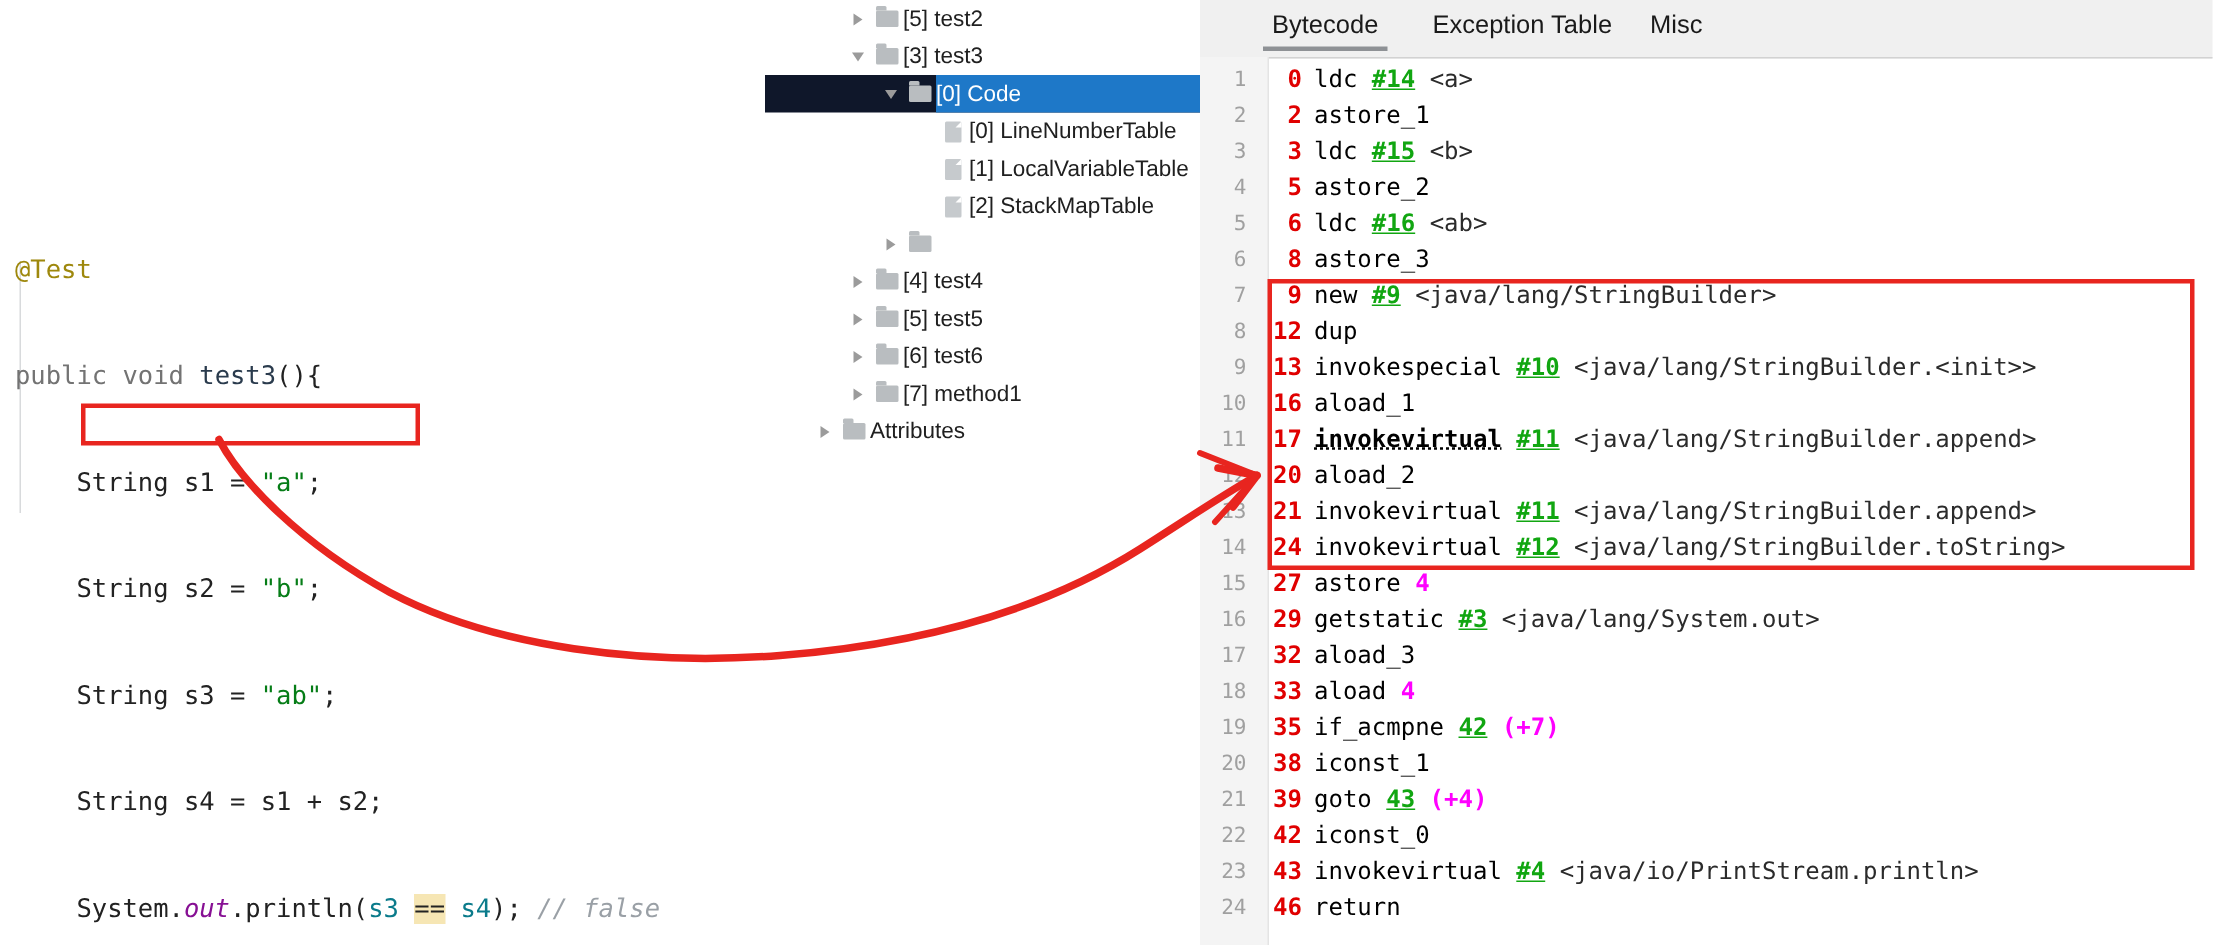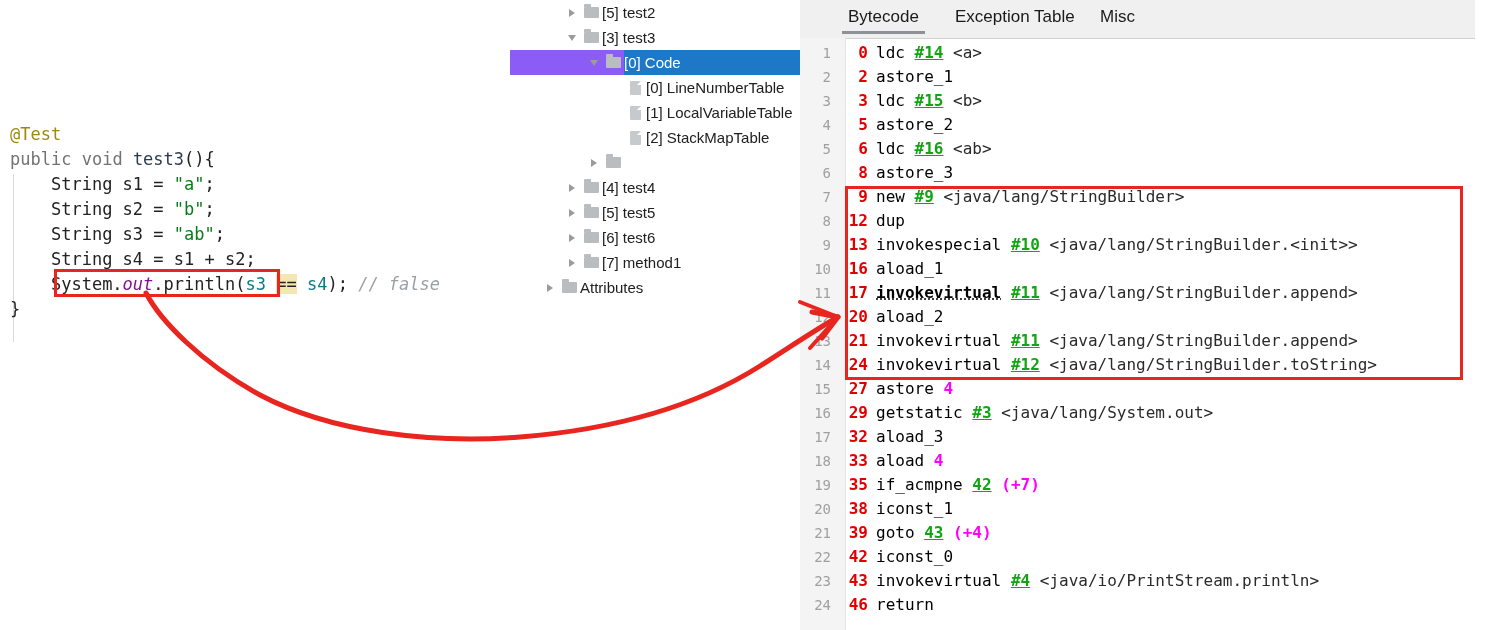--- a/index.html
+++ b/index.html
@@ -15,21 +15,21 @@
     position:absolute;left:0;top:0;width:510px;height:630px;background:#ffffff;
   }
   .code-area{
     position:absolute;left:10px;top:122px;
     font-family:"DejaVu Sans Mono","Liberation Mono",monospace;
     font-size:17px;line-height:25px;white-space:pre;
   }
   .indent-guide{
     position:absolute;left:13px;top:174px;width:1px;height:168px;background:#d8dadc;
   }
-  .cl{display:block;height:25px;}
+  .cl{display:block;height:25px;margin-top:46px;}
   .t-ann{color:#9e880d;}
   .t-kw{color:#737373;}
   .t-plain{color:#222222;}
   .t-meth{color:#2a3b4d;}
   .t-str{color:#067d17;}
   .t-field{color:#871094;font-style:italic;}
   .t-local{color:#0b7b8b;}
   .t-cmt{color:#9aa0a6;font-style:italic;}
   .t-hl{background:#f6e6b4;}
   .hl-box{
@@ -39,21 +39,21 @@
 
   
   #tree-panel{
     position:absolute;left:510px;top:0;width:290px;height:630px;background:#ffffff;
   }
   .tree-row{
     position:relative;height:25px;display:flex;align-items:center;
     font-size:15px;color:#202020;white-space:nowrap;
   }
   .tree-row .lbl{line-height:25px;}
-  .tree-row.selected{background:#8b5cf6;text-align:right;}
+  .tree-row.selected{background:#0f172a;text-align:right;}
   .tree-row.selected .sel-fill{
     position:absolute;top:0;bottom:0;right:0;background:#1e78c8;
   }
   .tree-row.selected .lbl{color:#ffffff;position:relative;z-index:2;}
   .tree-row.selected .tw,.tree-row.selected .ic{position:relative;z-index:2;}
   .tw{width:16px;height:25px;flex:0 0 16px;display:flex;align-items:center;justify-content:center;}
   .tw-r{width:0;height:0;border-left:6px solid #9b9b9b;border-top:4px solid transparent;border-bottom:4px solid transparent;}
   .tw-d{width:0;height:0;border-top:6px solid #9b9b9b;border-left:4px solid transparent;border-right:4px solid transparent;}
   .ic{width:22px;height:25px;flex:0 0 22px;display:flex;align-items:center;justify-content:center;}
   .folder{width:15px;height:11px;background:#b9bdc0;border-radius:1px;position:relative;}

